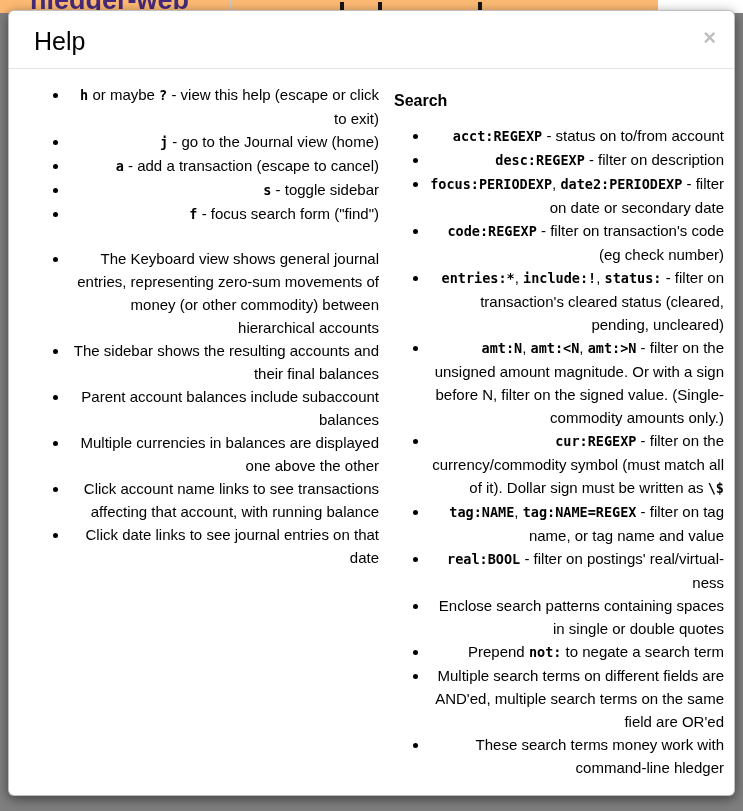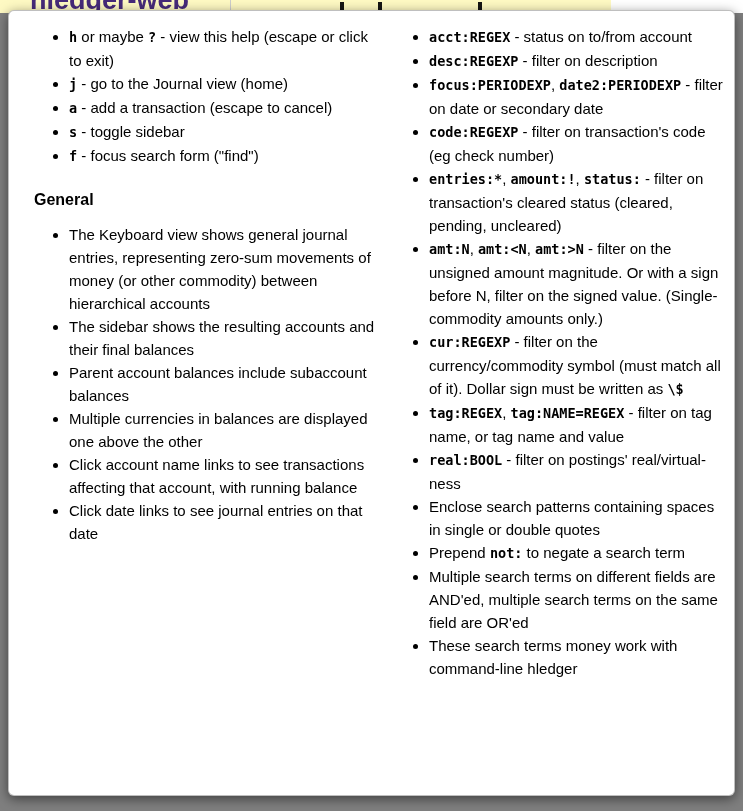--- a/index.html
+++ b/index.html
@@ -3,88 +3,92 @@
 <meta charset="utf-8">
 <style>
   html,body{margin:0;padding:0;}
   body{
     width:743px;height:811px;position:relative;overflow:hidden;
     background:#ffffff;
     font-family:"Liberation Sans","DejaVu Sans",sans-serif;
     color:#000;
   }
   
-  .page-top{position:absolute;top:0;left:0;width:611px;height:13px;background:#fef9c3;overflow:hidden;z-index:1;}
+  .page-top{position:absolute;top:0;left:0;width:658px;height:13px;background:#fdba74;overflow:hidden;z-index:1;}
   .brand{position:absolute;top:-13px;left:30px;font-size:27px;line-height:27px;font-weight:bold;
          color:#462a79;text-decoration:underline;cursor:pointer;}
   .vline{position:absolute;left:230px;top:0;width:1px;height:13px;background:#cccccc;}
   .frag{position:absolute;top:2px;width:4px;height:11px;background:#151515;}
   .f1{left:340px}.f2{left:378px}.f3{left:478px}
   
   .backdrop{position:absolute;left:0;top:13px;width:743px;height:798px;background:rgba(0,0,0,0.5);z-index:2;}
   
   .modal{position:absolute;left:8px;top:10px;width:727px;height:786px;box-sizing:border-box;
          background:#ffffff;border:1px solid rgba(0,0,0,0.25);border-radius:6px;
          box-shadow:0 3px 12px rgba(0,0,0,0.5);z-index:3;overflow:hidden;}
   .modal-header{position:relative;padding:16px 20px 13px 25px;border-bottom:1px solid #e5e5e5;}
   .modal-title{margin:0;font-size:25px;line-height:28px;font-weight:400;color:#000;}
   .close{position:absolute;top:16px;right:18px;border:0;background:none;padding:0;
          font-family:inherit;font-size:22px;line-height:1;font-weight:bold;color:#000;opacity:0.25;cursor:pointer;}
   .modal-body{display:flex;padding:0 10px 20px 25px;}
   .col{box-sizing:border-box;}
   .col-left{width:348px;flex:none;}
   .col-right{flex:1;min-width:0;padding-left:12px;}
   .section-heading{font-size:16px;line-height:19px;font-weight:bold;color:#000;margin:22px 0 0 0;}
-  ul.help-list{margin:14px 0 21px 0;padding:0 0 0 35px;list-style:disc outside;}
+  ul.help-list{margin:14px 0 21px 0;padding:0 0 0 35px;list-style:disc outside;text-align:right;}
   li.help-item{font-size:15px;line-height:23px;color:#000;max-width:310px;}
   .code-term{font-family:"DejaVu Sans Mono","Liberation Mono",monospace;font-weight:bold;font-size:13.5px;}
 </style>
 </head>
 <body>
 
 <div class="page-top">
   <a class="brand">hledger-web</a>
   <div class="vline"></div>
   <div class="frag f1"></div>
   <div class="frag f2"></div>
   <div class="frag f3"></div>
 </div>
 
 <div class="backdrop"></div>
 
 <div class="modal">
+  <div class="modal-header">
+    <h2 class="modal-title">Help</h2>
+    <button class="close">×</button>
+  </div>
   <div class="modal-body">
     <div class="col col-left">
         <ul class="help-list">
           <li class="help-item"><span class="code-term">h</span><span> or maybe </span><span class="code-term">?</span><span> - view this help (escape or click to exit)</span></li>
           <li class="help-item"><span class="code-term">j</span><span> - go to the Journal view (home)</span></li>
           <li class="help-item"><span class="code-term">a</span><span> - add a transaction (escape to cancel)</span></li>
           <li class="help-item"><span class="code-term">s</span><span> - toggle sidebar</span></li>
           <li class="help-item"><span class="code-term">f</span><span> - focus search form ("find")</span></li>
         </ul>
-        <h3 class="section-heading">General</h3>
         <ul class="help-list">
           <li class="help-item"><span>The Keyboard view shows general journal entries, representing zero-sum movements of money (or other commodity) between hierarchical accounts</span></li>
           <li class="help-item"><span>The sidebar shows the resulting accounts and their final balances</span></li>
           <li class="help-item"><span>Parent account balances include subaccount balances</span></li>
           <li class="help-item"><span>Multiple currencies in balances are displayed one above the other</span></li>
           <li class="help-item"><span>Click account name links to see transactions affecting that account, with running balance</span></li>
           <li class="help-item"><span>Click date links to see journal entries on that date</span></li>
         </ul>
       </div>
     <div class="col col-right">
+        <h3 class="section-heading">Search</h3>
         <ul class="help-list">
-          <li class="help-item"><span class="code-term">acct:REGEX</span><span> - status on to/from account</span></li>
+          <li class="help-item"><span class="code-term">acct:REGEXP</span><span> - status on to/from account</span></li>
           <li class="help-item"><span class="code-term">desc:REGEXP</span><span> - filter on description</span></li>
           <li class="help-item"><span class="code-term">focus:PERIODEXP</span><span>, </span><span class="code-term">date2:PERIODEXP</span><span> - filter on date or secondary date</span></li>
           <li class="help-item"><span class="code-term">code:REGEXP</span><span> - filter on transaction's code (eg check number)</span></li>
-          <li class="help-item"><span class="code-term">entries:*</span><span>, </span><span class="code-term">amount:!</span><span>, </span><span class="code-term">status:</span><span> - filter on transaction's cleared status (cleared, pending, uncleared)</span></li>
+          <li class="help-item"><span class="code-term">entries:*</span><span>, </span><span class="code-term">include:!</span><span>, </span><span class="code-term">status:</span><span> - filter on transaction's cleared status (cleared, pending, uncleared)</span></li>
           <li class="help-item"><span class="code-term">amt:N</span><span>, </span><span class="code-term">amt:&lt;N</span><span>, </span><span class="code-term">amt:&gt;N</span><span> - filter on the unsigned amount magnitude. Or with a sign before N, filter on the signed value. (Single-commodity amounts only.)</span></li>
           <li class="help-item"><span class="code-term">cur:REGEXP</span><span> - filter on the currency/commodity symbol (must match all of it). Dollar sign must be written as </span><span class="code-term">\$</span></li>
-          <li class="help-item"><span class="code-term">tag:REGEX</span><span>, </span><span class="code-term">tag:NAME=REGEX</span><span> - filter on tag name, or tag name and value</span></li>
+          <li class="help-item"><span class="code-term">tag:NAME</span><span>, </span><span class="code-term">tag:NAME=REGEX</span><span> - filter on tag name, or tag name and value</span></li>
           <li class="help-item"><span class="code-term">real:BOOL</span><span> - filter on postings' real/virtual-ness</span></li>
           <li class="help-item"><span>Enclose search patterns containing spaces in single or double quotes</span></li>
           <li class="help-item"><span>Prepend </span><span class="code-term">not:</span><span> to negate a search term</span></li>
           <li class="help-item"><span>Multiple search terms on different fields are AND'ed, multiple search terms on the same field are OR'ed</span></li>
           <li class="help-item"><span>These search terms money work with command-line hledger</span></li>
         </ul>
       </div>
   </div>
 </div>
 

